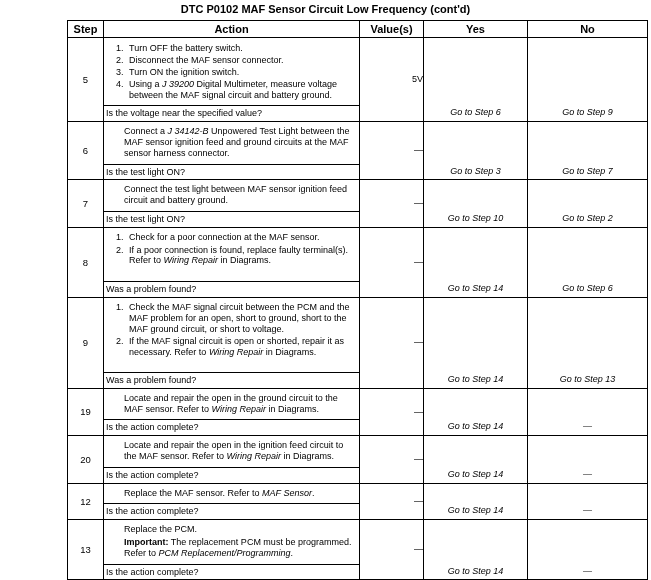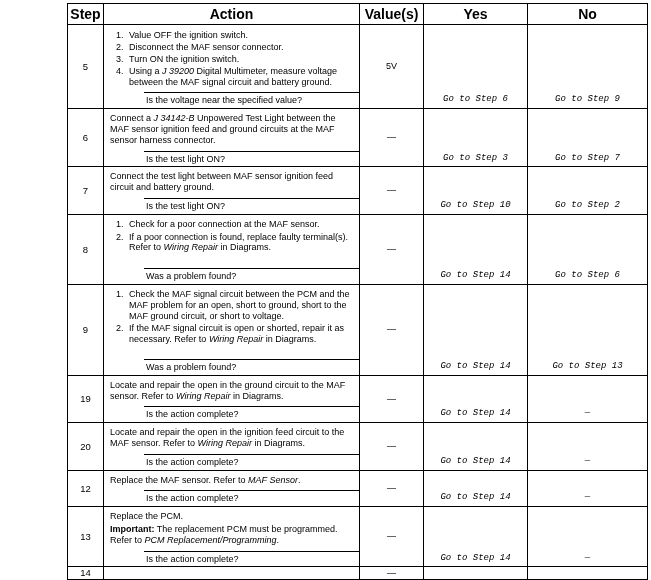--- a/index.html
+++ b/index.html
@@ -19,48 +19,49 @@
   }
   .table-wrap { margin-left: 67px; }
   table { border-collapse: collapse; width: 580px; table-layout: fixed; }
   col.c-step   { width: 36px; }
   col.c-action { width: 256px; }
   col.c-value  { width: 64px; }
   col.c-yes    { width: 104px; }
   col.c-no     { width: 120px; }
   th {
     border: 1px solid #000;
-    font-size: 14px;
+    font-size: 11px;
     font-weight: bold;
     text-align: center;
     padding: 2px 1px;
   }
   td {
     border: 1px solid #000;
     font-size: 9px;
     line-height: 1.2;
     vertical-align: middle;
   }
   td.step { text-align: center; font-size: 9.5px; }
   td.action { padding: 0; vertical-align: top; }
   .action-body { padding: 3px 3px 3px 4px; }
   .action-body.spaced { padding-bottom: 13px; }
   .action-item { display: flex; margin: 1.5px 0 1.5px 8px; }
   .action-item .num { flex: none; width: 13px; }
   .action-item .item-text { flex: 1; }
-  .action-para { margin: 1px 2px 2px 2px; }
-  .question { border-top: 1px solid #000; padding: 2px; margin-left: 40px; }
-  td.value { text-align: center; }
+  .action-para { margin: 1px 2px 2px 16px; }
+  .question { border-top: 1px solid #000; padding: 2px; }
+  td.value { text-align: right; }
   td.yes, td.no { vertical-align: bottom; text-align: center; }
-  .goto { font-style: italic; padding: 2px 1px 3px; font-family: Liberation Mono, monospace; }
+  .goto { font-style: italic; padding: 2px 1px 3px; }
 </style>
 </head>
 <body>
 
 <div class="page">
+  <div class="title">DTC P0102 MAF Sensor Circuit Low Frequency (cont'd)</div>
   <div class="table-wrap">
     <table class="dtc-table">
       <colgroup>
         <col class="c-step">
           <col class="c-action">
           <col class="c-value">
           <col class="c-yes">
           <col class="c-no">
       </colgroup>
       <thead>
@@ -72,21 +73,21 @@
           <th>No</th>
         </tr>
       </thead>
       <tbody id="rows">
   <tr>
     <td class="step">5</td>
     <td class="action">
       <div class="action-body">
                 <div class="action-item">
                   <span class="num">1.</span>
-                  <span class="item-text">Value OFF the ignition switch.</span>
+                  <span class="item-text">Turn OFF the battery switch.</span>
                 </div>
                 <div class="action-item">
                   <span class="num">2.</span>
                   <span class="item-text">Disconnect the MAF sensor connector.</span>
                 </div>
                 <div class="action-item">
                   <span class="num">3.</span>
                   <span class="item-text">Turn ON the ignition switch.</span>
                 </div>
                 <div class="action-item">

